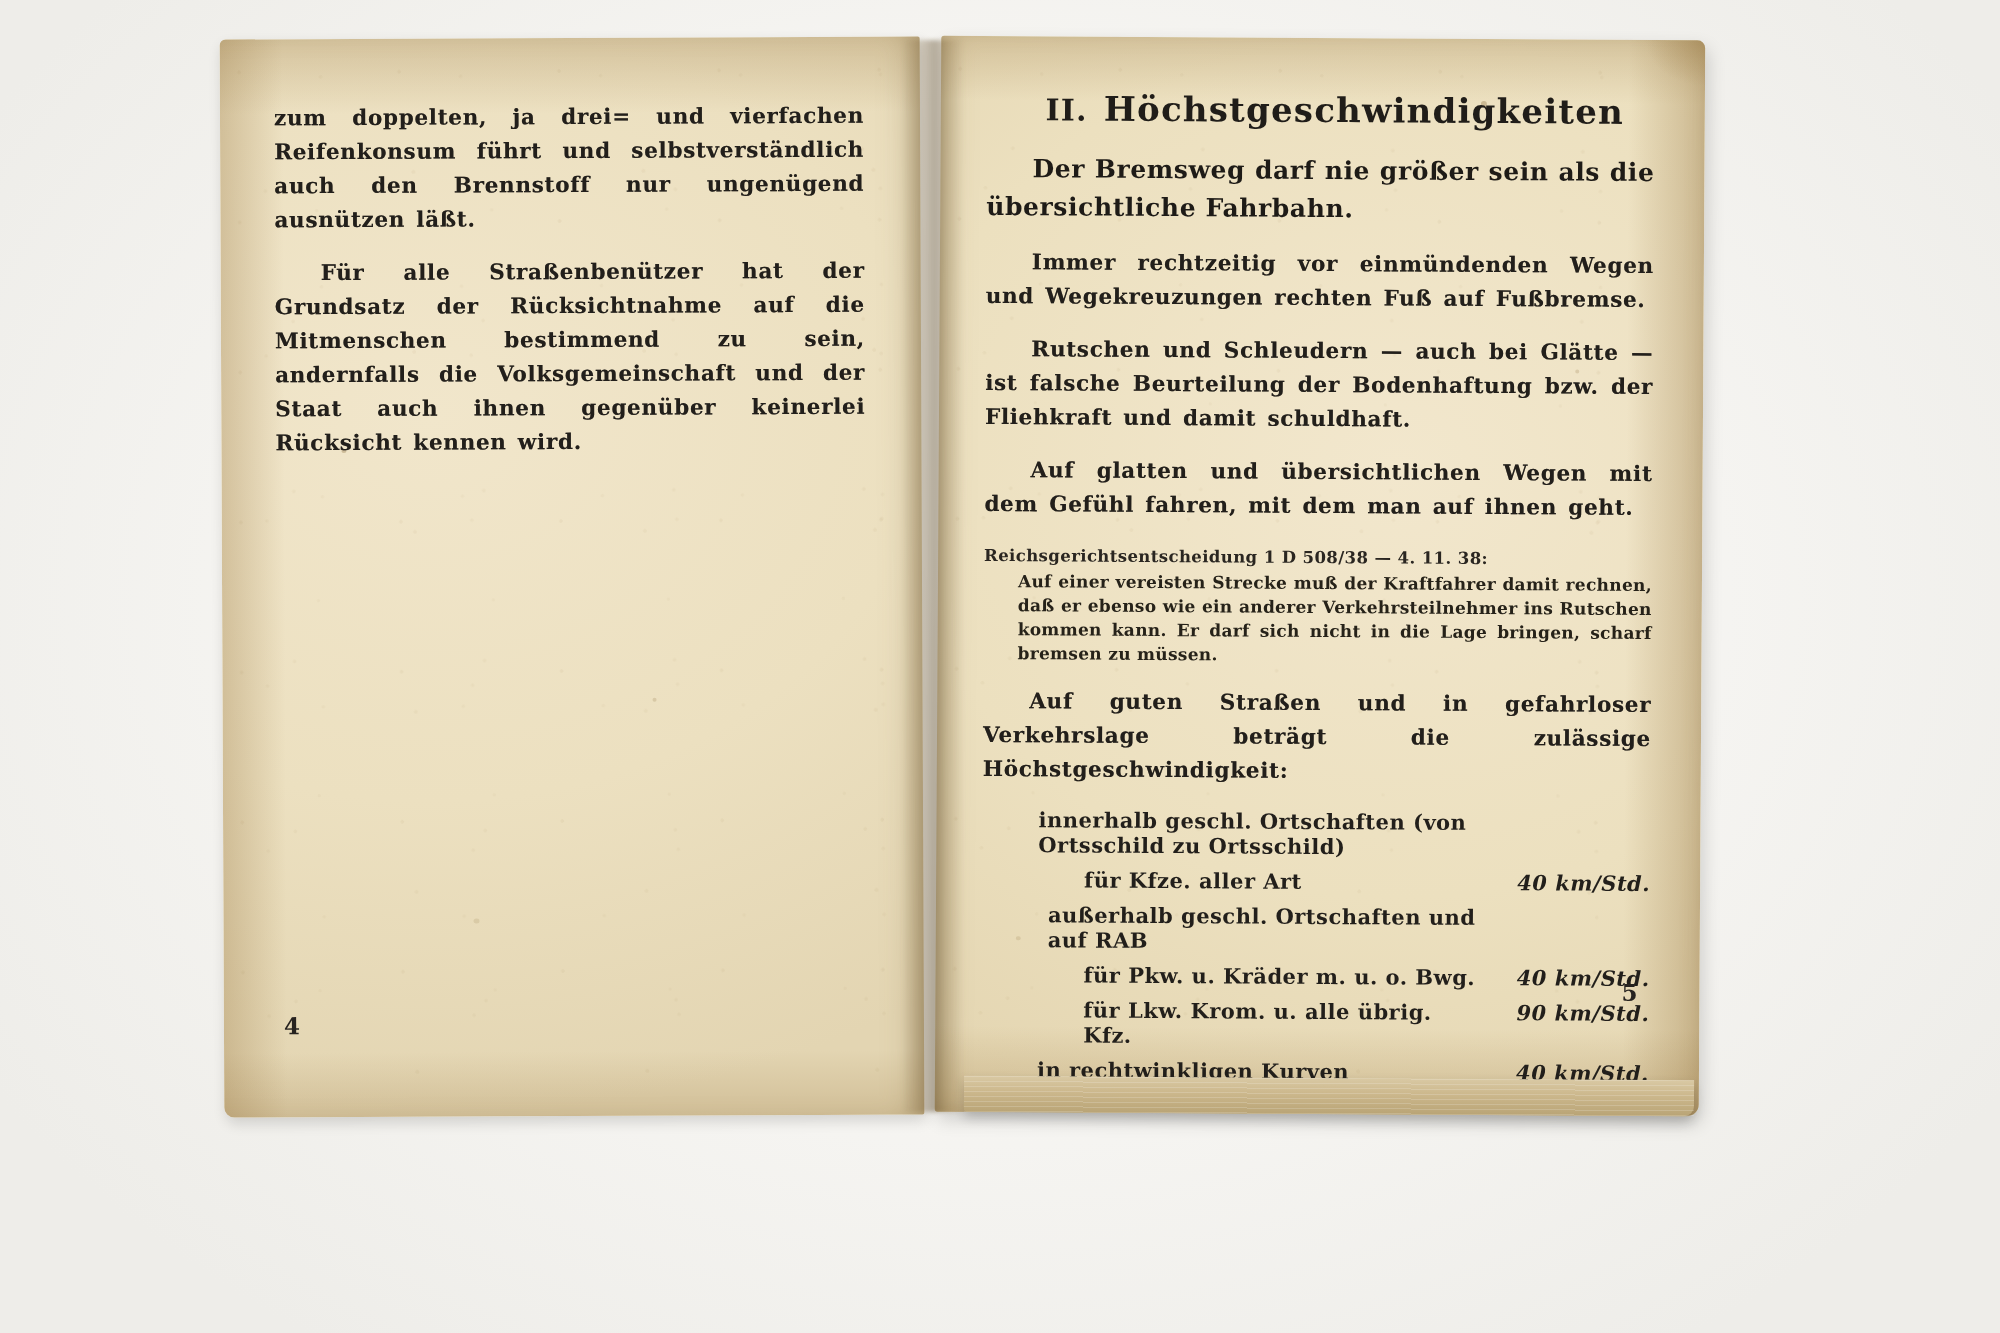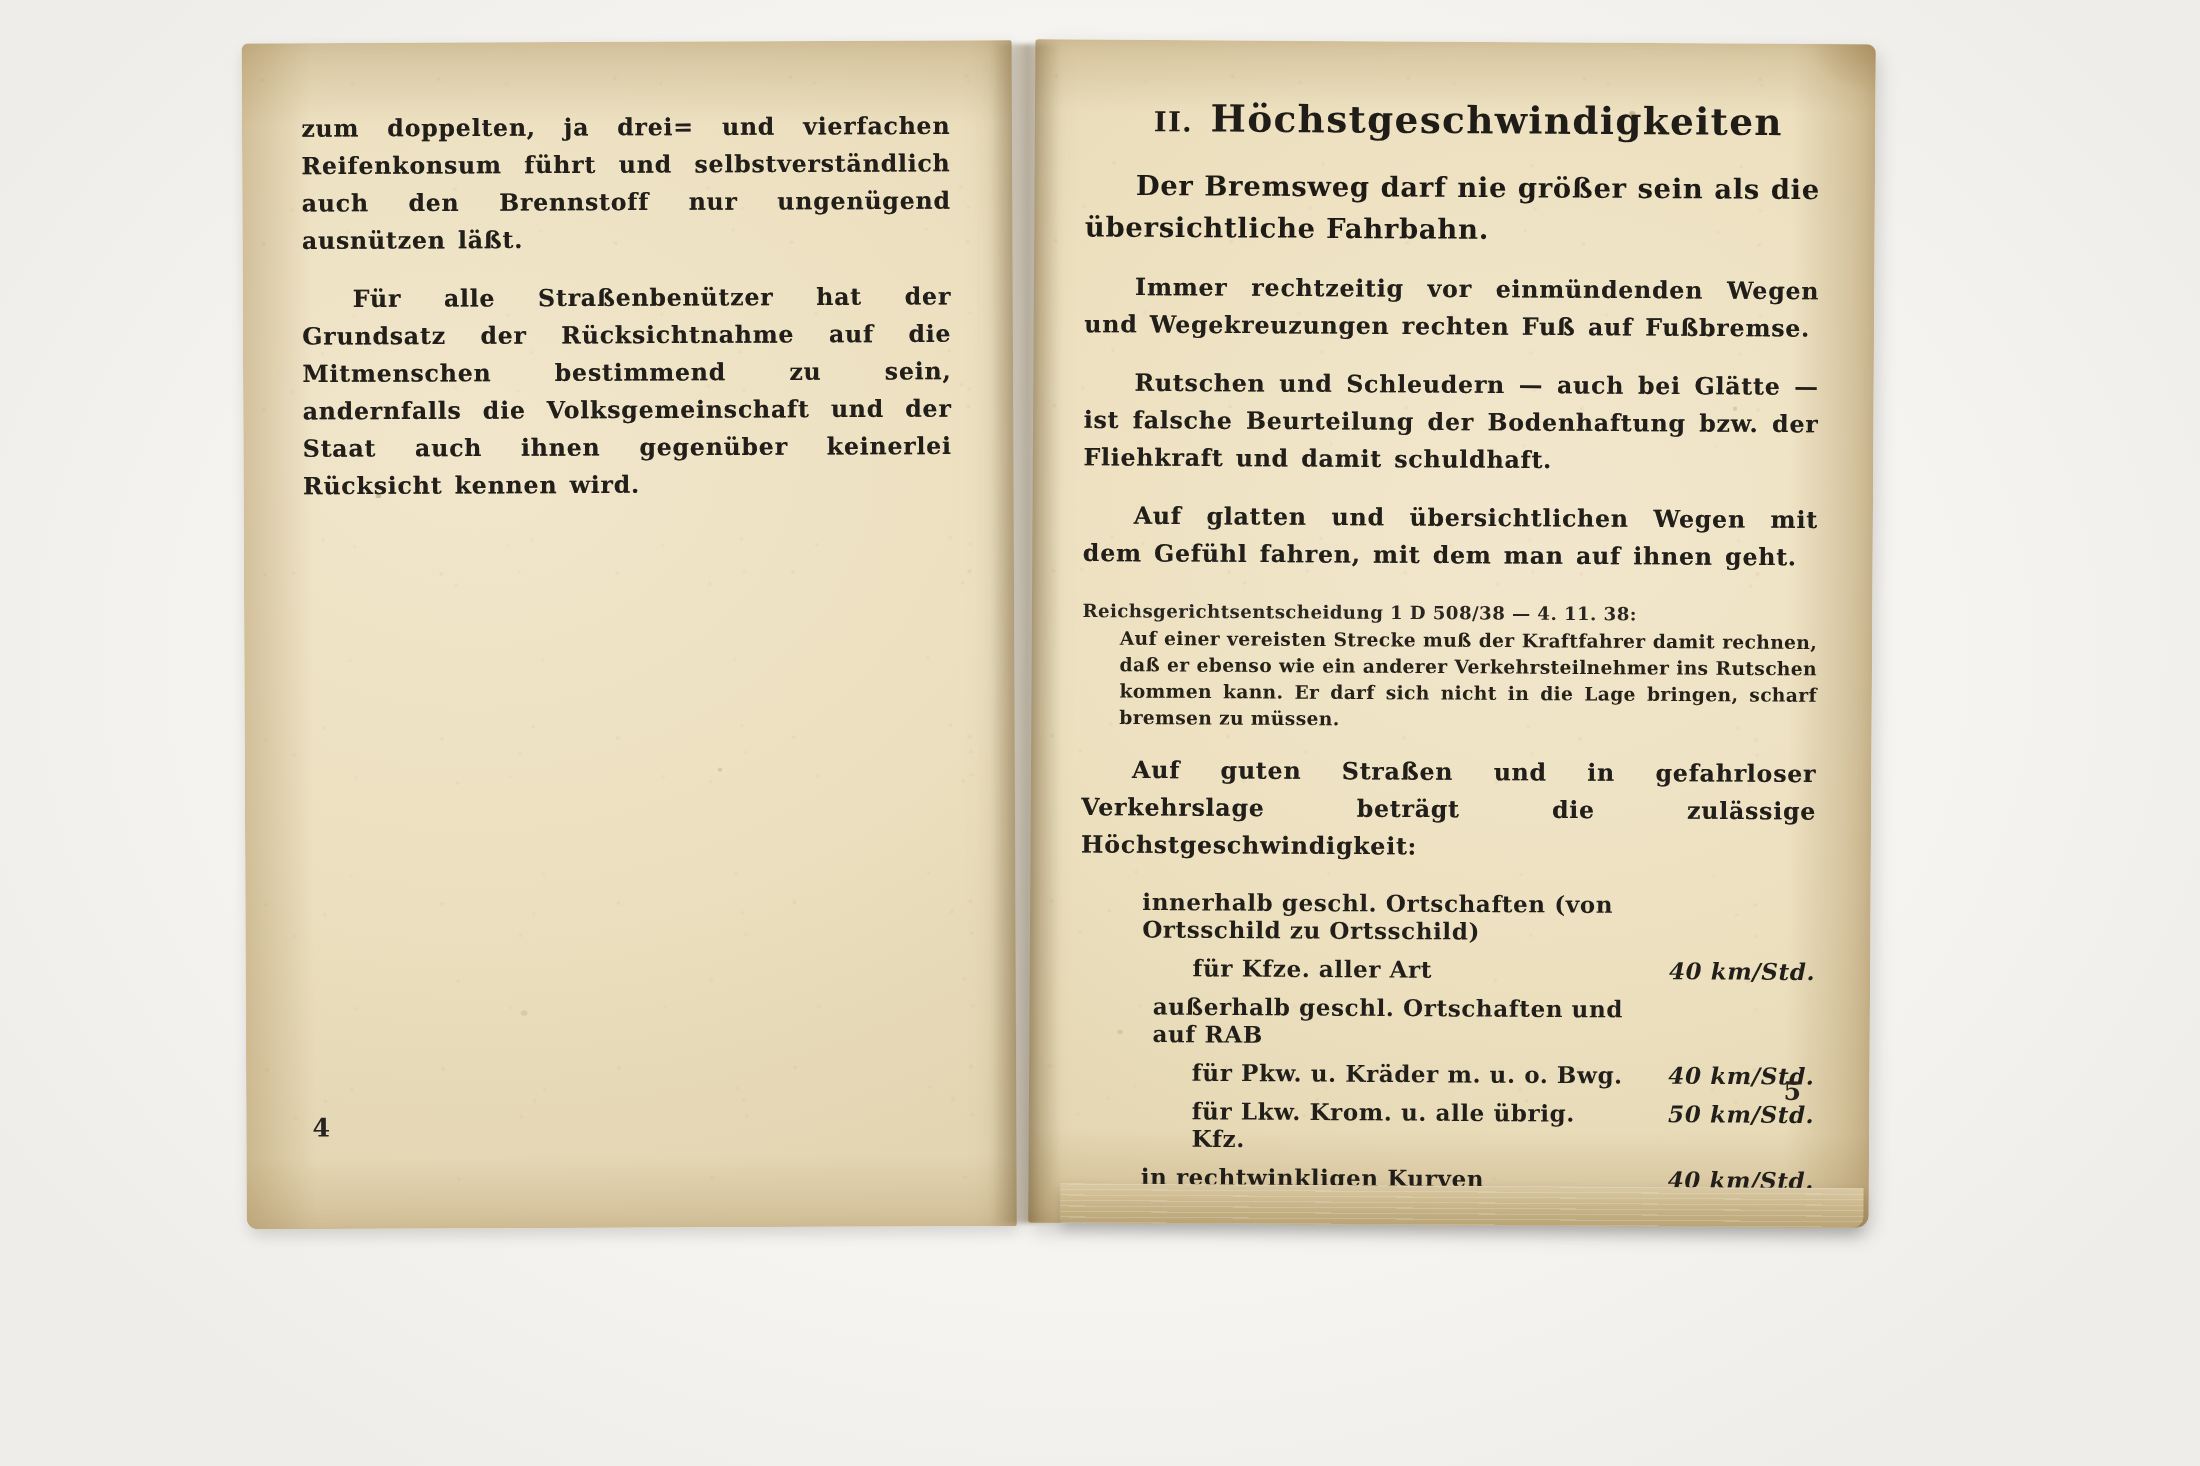--- a/index.html
+++ b/index.html
@@ -192,21 +192,21 @@
 
   h1.chapter {
     margin: 0;
     font-family: "DejaVu Serif", serif;
     font-size: 34px;
     font-weight: 800;
     letter-spacing: 1.2px;
     text-align: center;
     color: #201d19;
   }
-  h1.chapter .numeral { margin-right: 16px; font-size: 25px; margin-left: 28px; }
+  h1.chapter .numeral { margin-right: 16px; font-size: 30px; margin-left: 28px; }
 
   p.lead {
     margin: 22px 0 0 0;
     font-family: "DejaVu Serif", serif;
     font-size: 25px;
     line-height: 38px;
     font-weight: 800;
     letter-spacing: 0.6px;
     color: #1e1b17;
     text-align: justify;
@@ -329,21 +329,21 @@
             <tr>
               <td class="label ind3">außerhalb geschl. Ortschaften und auf RAB</td>
               <td class="value"></td>
             </tr>
             <tr>
               <td class="label ind2">für Pkw. u. Kräder m. u. o. Bwg.</td>
               <td class="value">40 km/Std.</td>
             </tr>
             <tr>
               <td class="label ind2">für Lkw. Krom. u. alle übrig. Kfz.</td>
-              <td class="value">50 km/Std.</td>
+              <td class="value">90 km/Std.</td>
             </tr>
             <tr>
               <td class="label ind1">in rechtwinkligen Kurven</td>
               <td class="value">40 km/Std.</td>
             </tr>
           </tbody>
         </table>
 
       </div>
 

